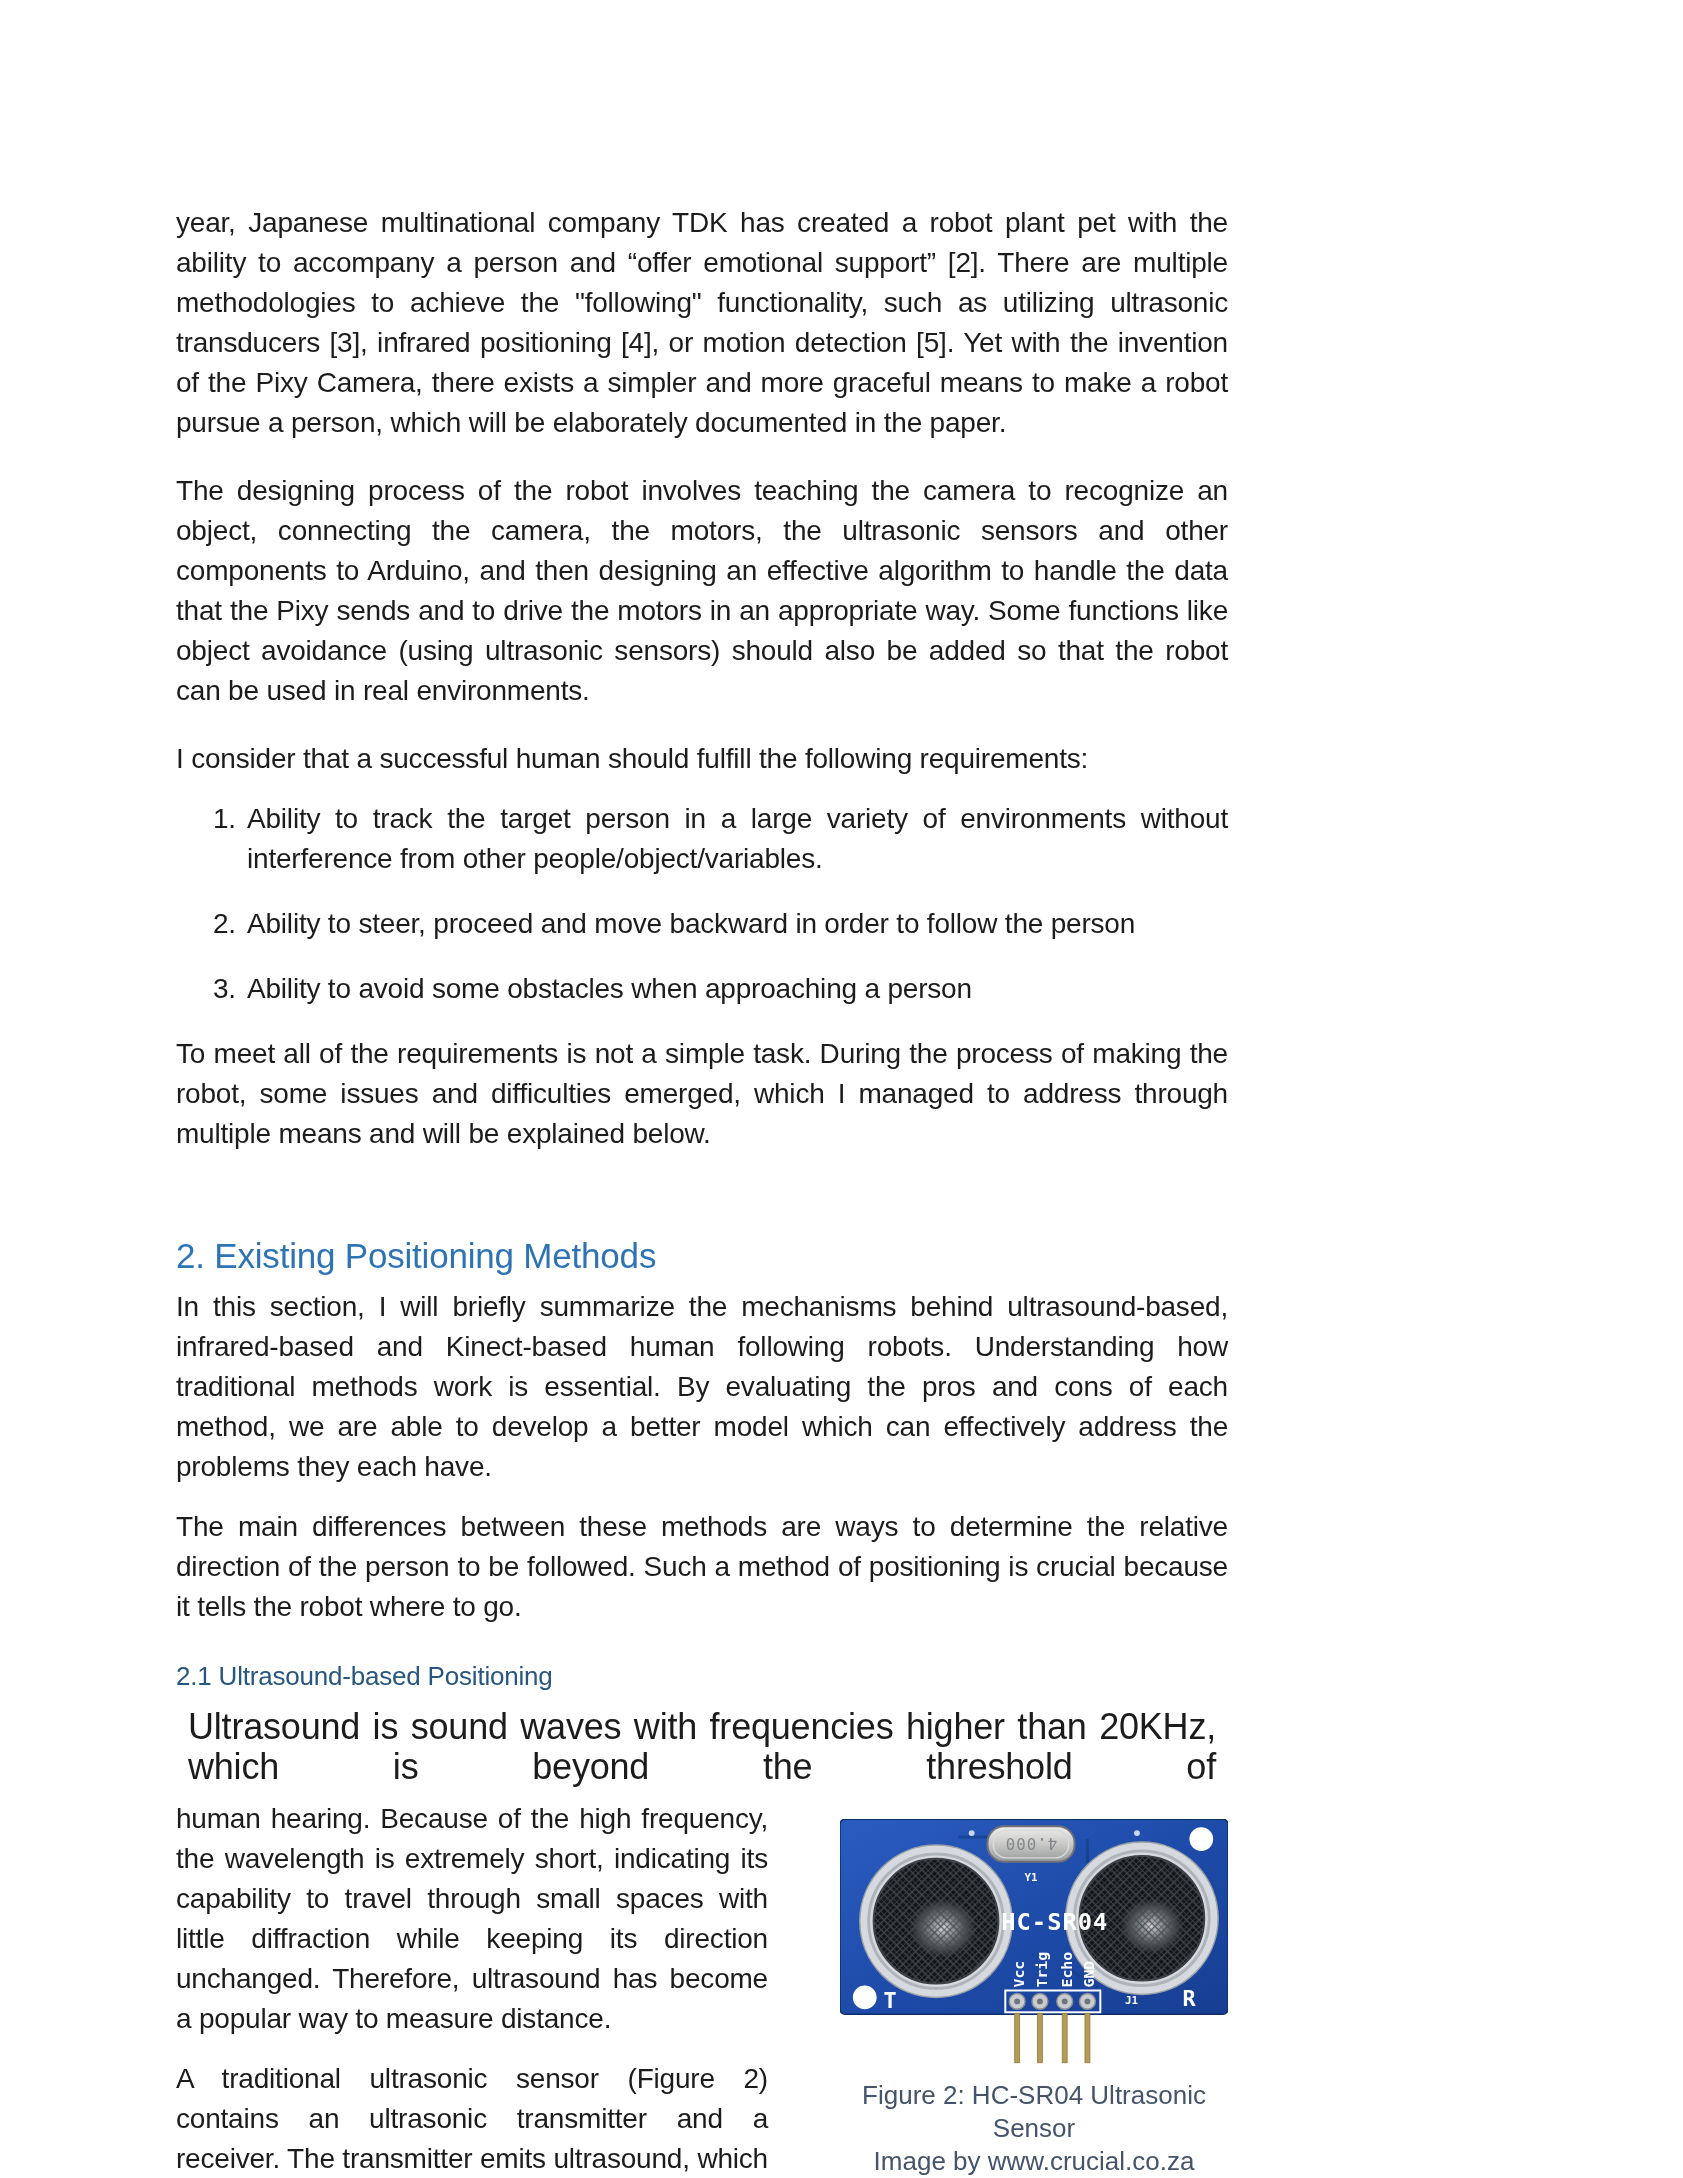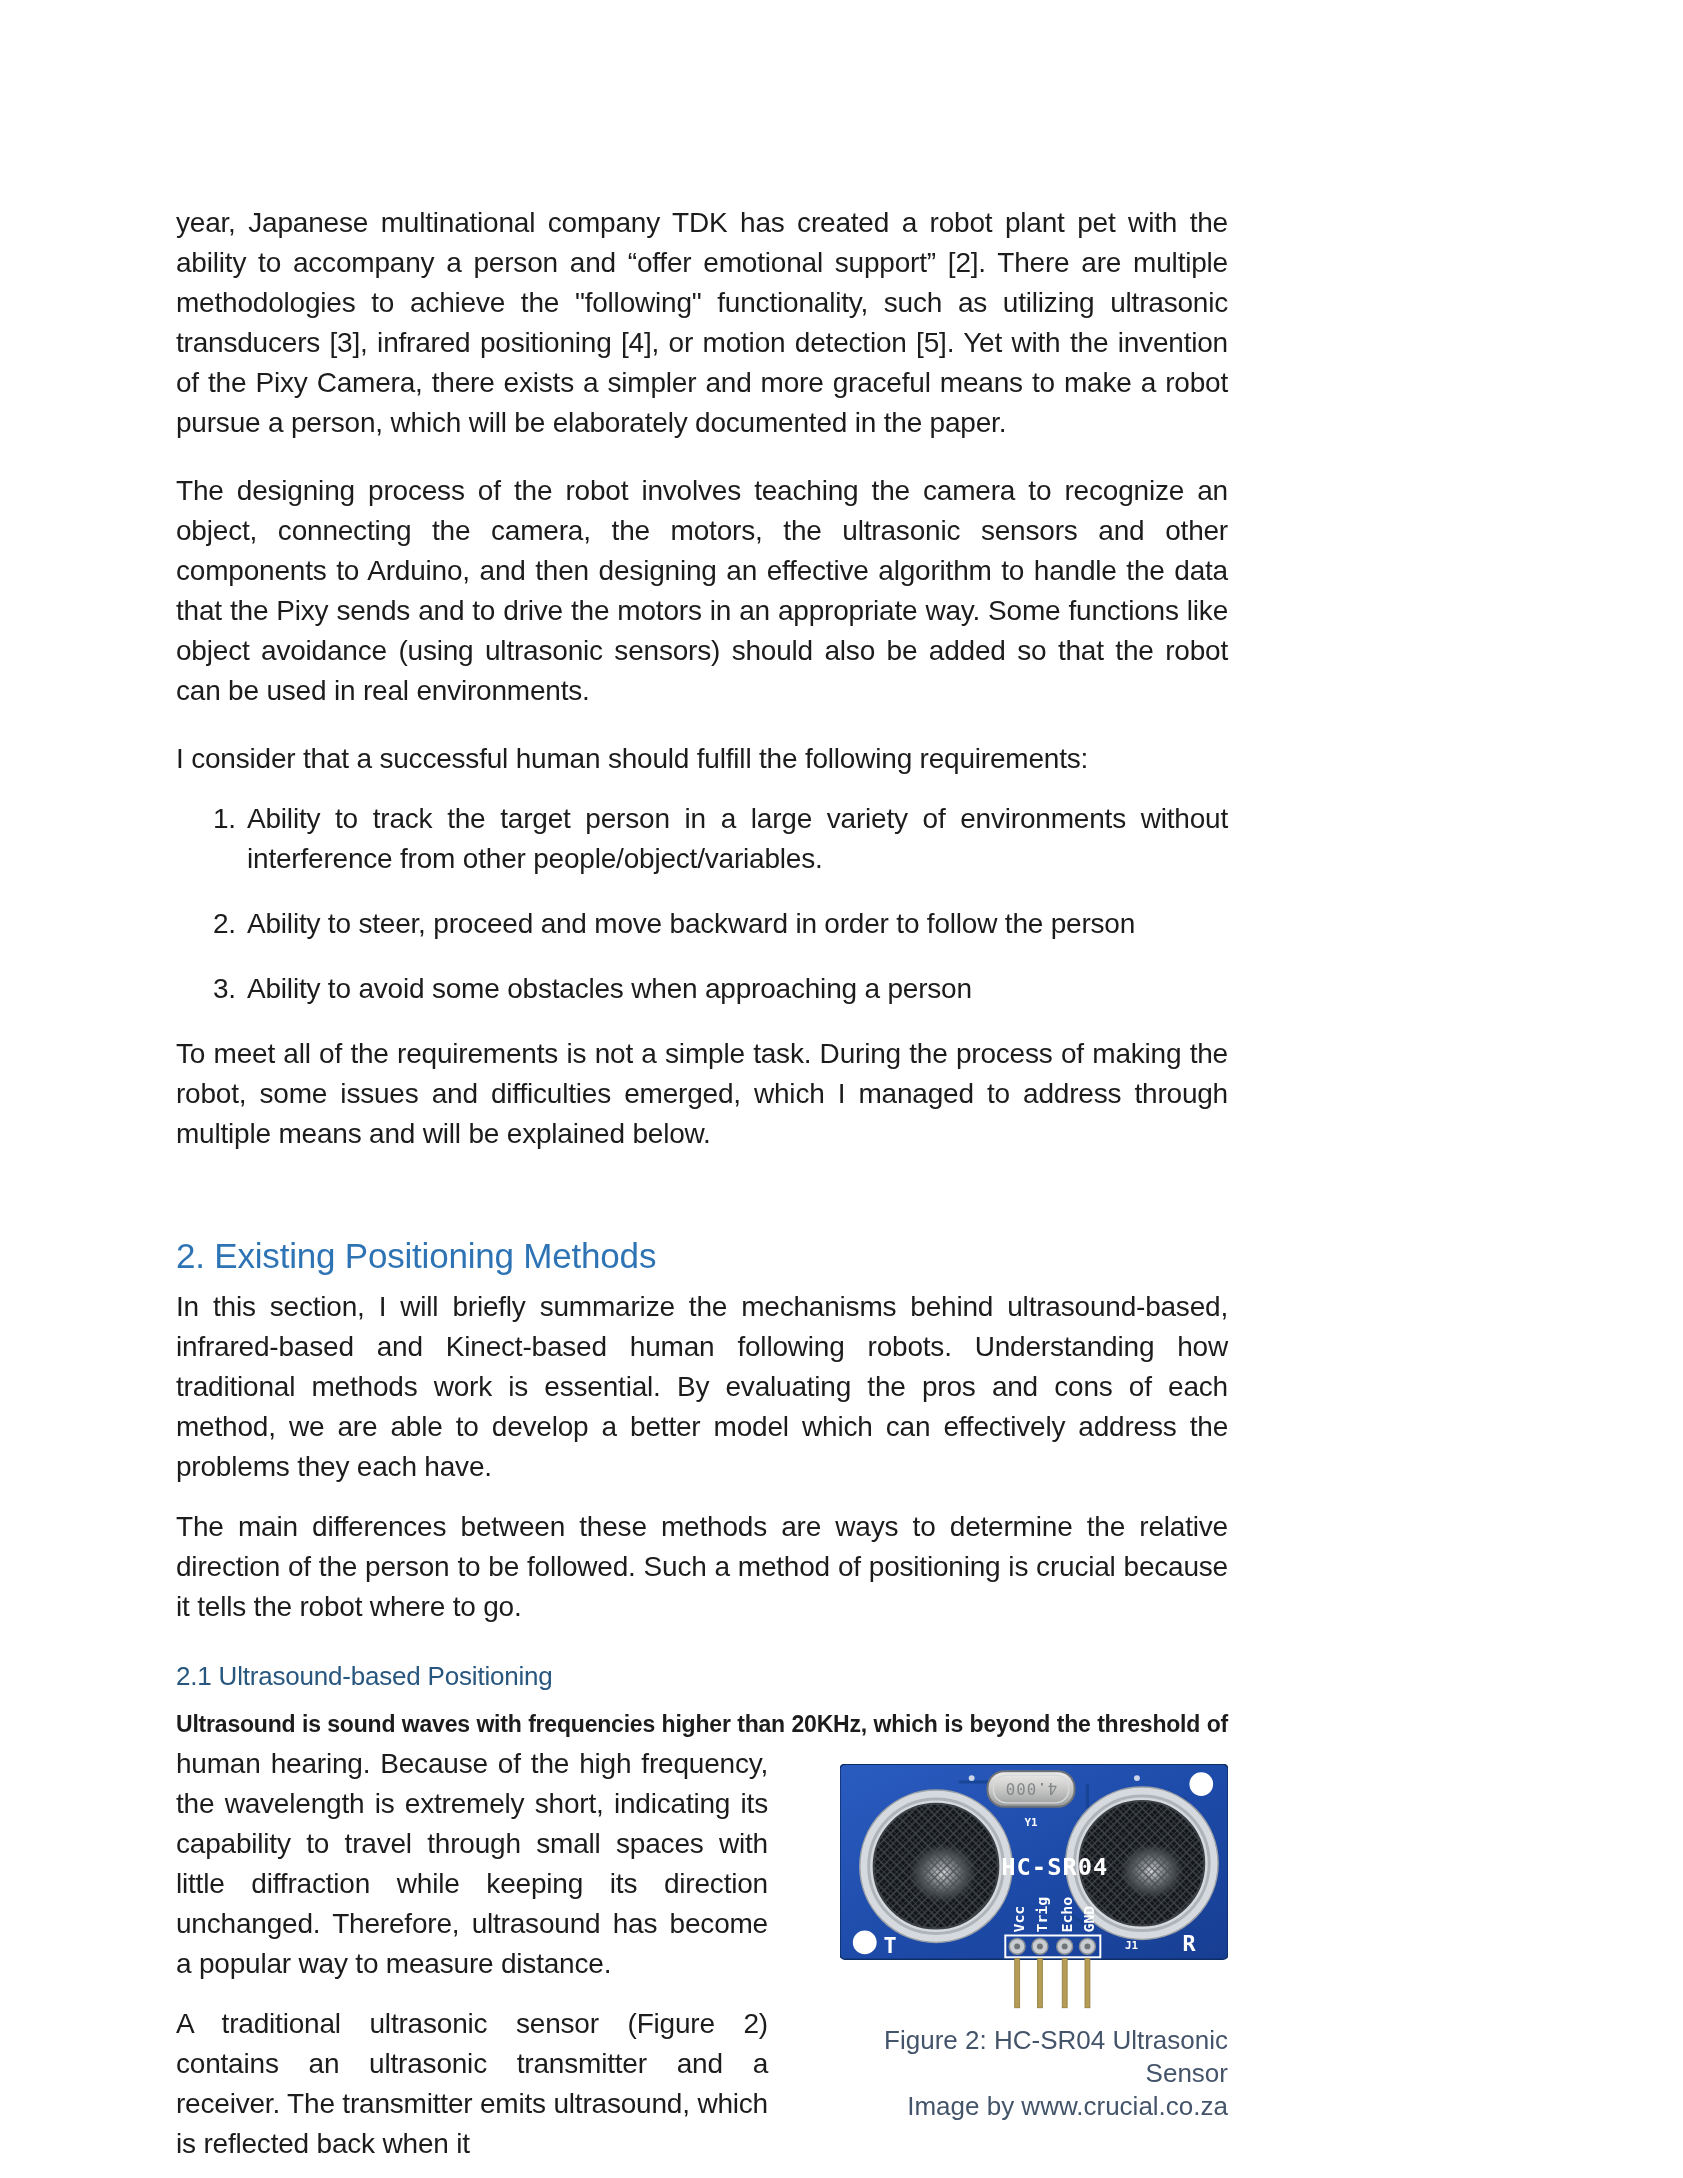--- a/index.html
+++ b/index.html
@@ -36,35 +36,34 @@
     margin:81px 0 10px 0;
     line-height:42px; letter-spacing:-0.2px;
   }
   h2.h-sub {
     font-size:26px; font-weight:400;
     color:#27567F;
     margin:30px 0 9px 0;
     line-height:38px; letter-spacing:-0.2px;
   }
   p.fullline {
-    font-size:23px; line-height:40px;
+    font-size:36px; line-height:40px;
     letter-spacing:-0.2px;
     text-align:justify; text-align-last:justify;
-    margin:0;
-    font-weight:bold;
+    margin:12px;
   }
   .wraprow { display:flex; align-items:flex-start; }
   .leftcol { width:735px; }
   .leftcol p { font-size:28px; line-height:40px; text-align:justify; letter-spacing:-0.2px; margin:0 0 20px 0; }
   .rightcol { width:388px; margin-left:72px; }
   .figure-wrap { margin-top:20px; }
   svg.sensor { display:block; }
   .caption {
     margin-top:14px;
-    text-align:right;
+    text-align:center;
     color:#44546A;
     font-size:26px; line-height:33px;
   }
 </style>
 </head>
 <body>
 
 <div class="page">
 
   <p class="body">year, Japanese multinational company TDK has created a robot plant pet with the ability to accompany a person and “offer emotional support” [2]. There are multiple methodologies to achieve the "following" functionality, such as utilizing ultrasonic transducers [3], infrared positioning [4], or motion detection [5]. Yet with the invention of the Pixy Camera, there exists a simpler and more graceful means to make a robot pursue a person, which will be elaborately documented in the paper.</p>

